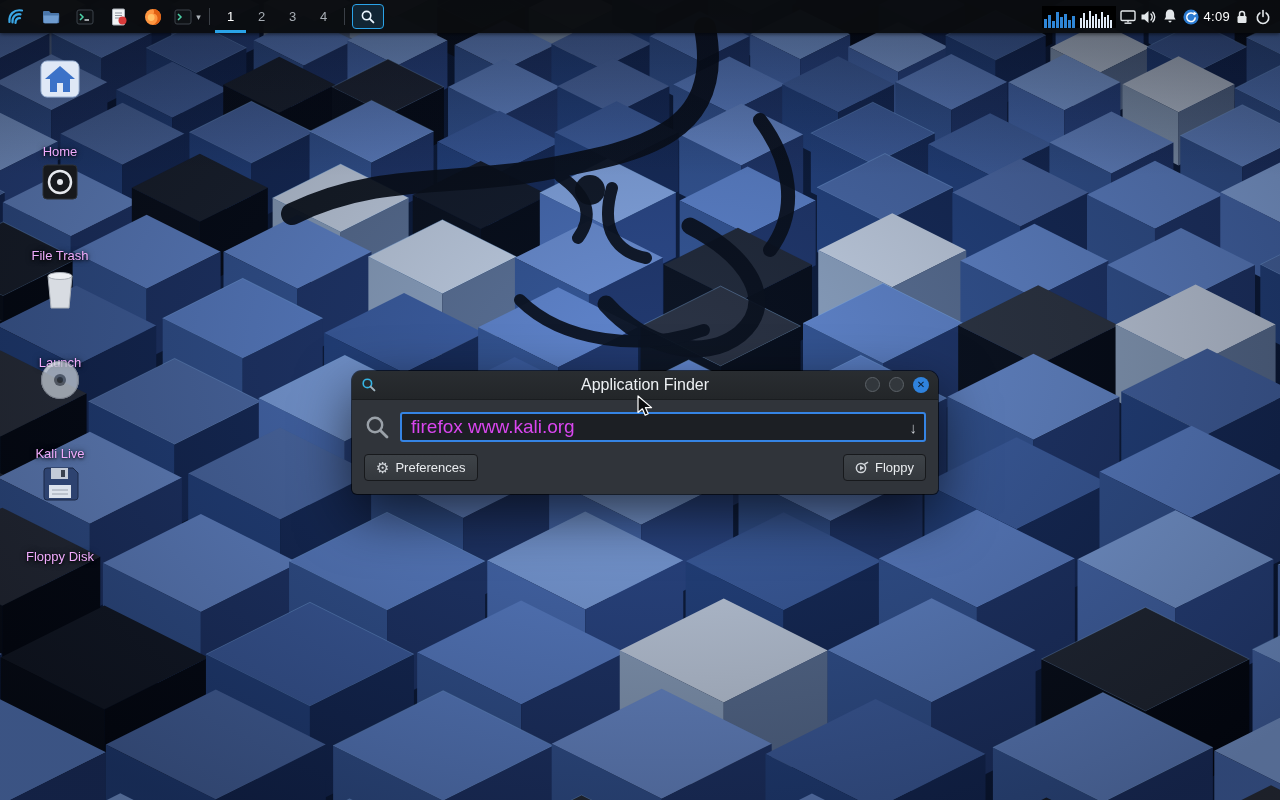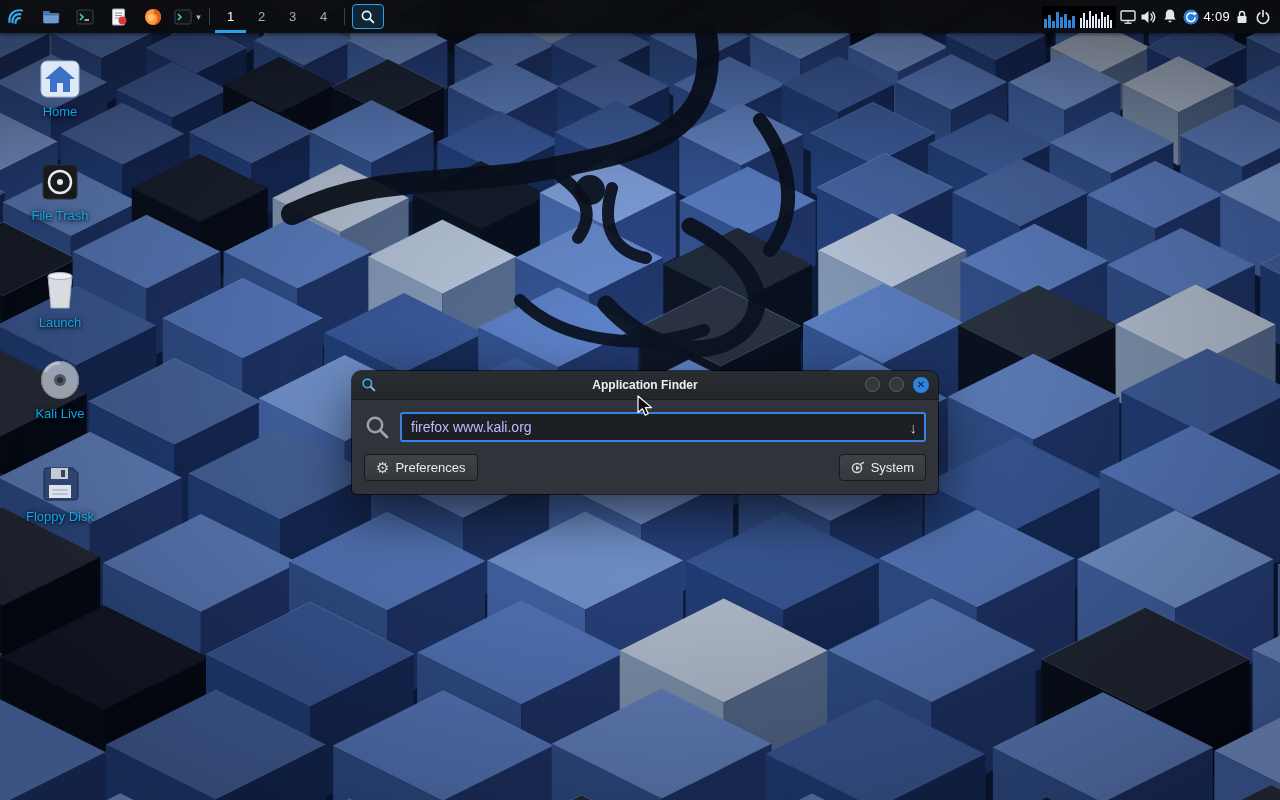--- a/index.html
+++ b/index.html
@@ -45,58 +45,59 @@
   .tray-icon{display:flex;align-items:center;justify-content:center;}
   .clock{font-size:13px;color:#ffffff;letter-spacing:.3px;}
   .chev{font-size:9px;color:#aeb4ba;margin-left:1px;}
   
   .desktop-icons{position:absolute;left:10px;top:50px;width:100px;z-index:10;}
   .desk-icon{
     position:absolute;left:0;width:100px;display:flex;flex-direction:column;
     align-items:center;gap:5px;cursor:default;
   }
   .desk-label{
-    font-size:13px;color:#0ea5e9;text-align:center;line-height:1.1;
+    font-size:13px;color:#f0abfc;text-align:center;line-height:1.1;
     text-shadow:0 1px 3px rgba(0,0,0,.95),0 0 6px rgba(0,0,0,.7);
+    margin-top:40px;
   }
   
   .finder{
     position:absolute;left:352px;top:371px;width:586px;z-index:60;
     background:#30343a;border-radius:10px 10px 5px 5px;
     box-shadow:0 20px 55px rgba(0,0,0,.65), 0 0 0 1px rgba(0,0,0,.6);
   }
   .titlebar{
     height:28px;display:flex;align-items:center;padding:0 9px;position:relative;
     background:linear-gradient(#292d31,#232629);
     border-radius:10px 10px 0 0;border-bottom:1px solid #1a1d20;
   }
   .tb-title{
     position:absolute;left:0;right:0;text-align:center;
-    font-size:12px;font-weight:bold;color:#edf0f3;pointer-events:none;
+    font-size:16px;font-weight:normal;color:#edf0f3;pointer-events:none;
   }
   .tb-buttons{margin-left:auto;display:flex;gap:9px;z-index:1;}
   .tb-circle{
     width:15px;height:15px;border-radius:50%;box-sizing:border-box;
     background:#32373c;border:1px solid #5b6167;
   }
   .tb-close{
     width:16px;height:16px;border-radius:50%;background:#2f82dd;border:none;
     display:flex;align-items:center;justify-content:center;
     color:#0b1b2e;font-size:10px;font-weight:bold;line-height:1;
   }
   .finder-body{padding:12px 12px 13px 12px;}
   .search-row{display:flex;align-items:center;gap:9px;}
   .search-field{
     flex:1;display:flex;align-items:center;height:30px;box-sizing:border-box;
     background:#1c1f24;border:2px solid #3584e4;border-radius:3px;
     padding:0 7px 0 9px;
   }
   .search-input{
     flex:1;background:transparent;border:none;outline:none;
-    color:#c4b5fd;font-size:14px;font-family:inherit;caret-color:#ffffff;padding:0;
+    color:#d946ef;font-size:19px;font-family:inherit;caret-color:#ffffff;padding:0;
   }
   .dropdown-arrow{color:#c7cbd1;font-size:15px;line-height:1;}
   .button-row{display:flex;justify-content:space-between;margin-top:12px;}
   .btn{
     display:flex;align-items:center;gap:6px;height:27px;box-sizing:border-box;
     background:linear-gradient(#3e4348,#34383d);
     border:1px solid #17191c;border-radius:4px;
     color:#e9ecef;font-size:13px;padding:0 11px;cursor:default;
   }
   .gear-glyph{font-size:15px;color:#d2d6db;line-height:1;}
@@ -907,21 +908,21 @@
       <div class="btn">
         <span class="gear-glyph">⚙</span>
         <span>Preferences</span>
       </div>
       <div class="btn">
         <svg width="14" height="14" viewBox="0 0 14 14">
           <circle cx="6" cy="7" r="4.6" fill="none" stroke="#d2d6db" stroke-width="1.5"></circle>
           <polygon points="5,4.6 5,9.4 9.2,7" fill="#d2d6db"></polygon>
           <line x1="9.8" y1="3.2" x2="12.6" y2="1.4" stroke="#d2d6db" stroke-width="1.4" stroke-linecap="round"></line>
         </svg>
-        <span>System</span>
+        <span>Floppy</span>
       </div>
     </div>
 
   </div>
 </div>
 
 <div class="cursor">
   <svg width="20" height="22" viewBox="0 0 20 22">
     <polygon points="1,1 1,17.5 5.4,13.8 8.2,20.2 11.2,18.8 8.4,12.6 14.6,12.6" fill="#0c0d0f" stroke="#ffffff" stroke-width="1.2" stroke-linejoin="round"></polygon>
   </svg>

